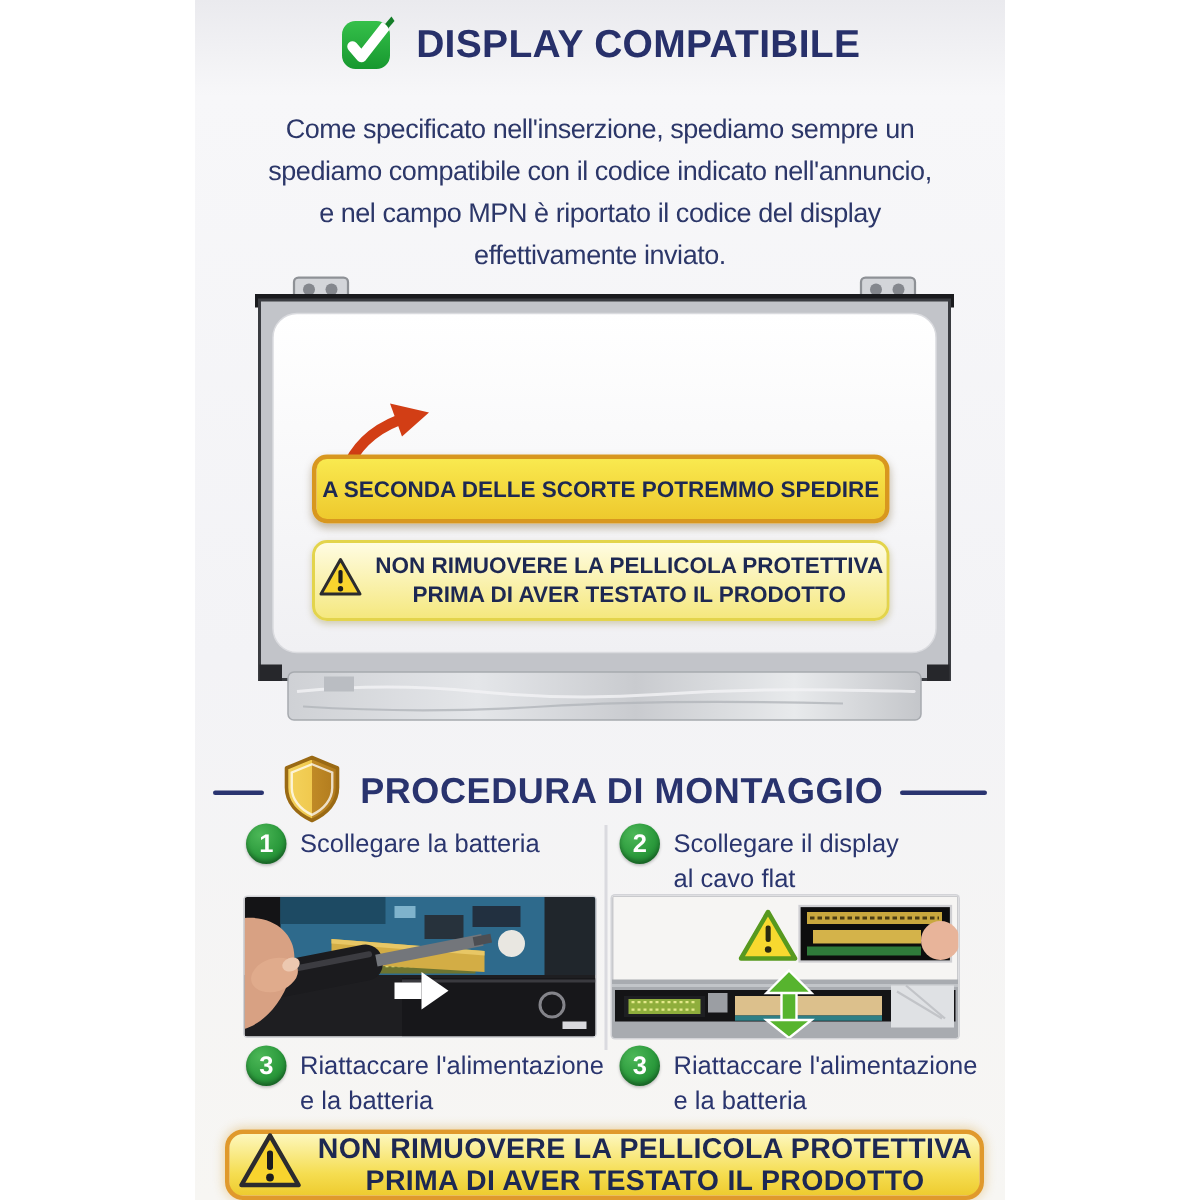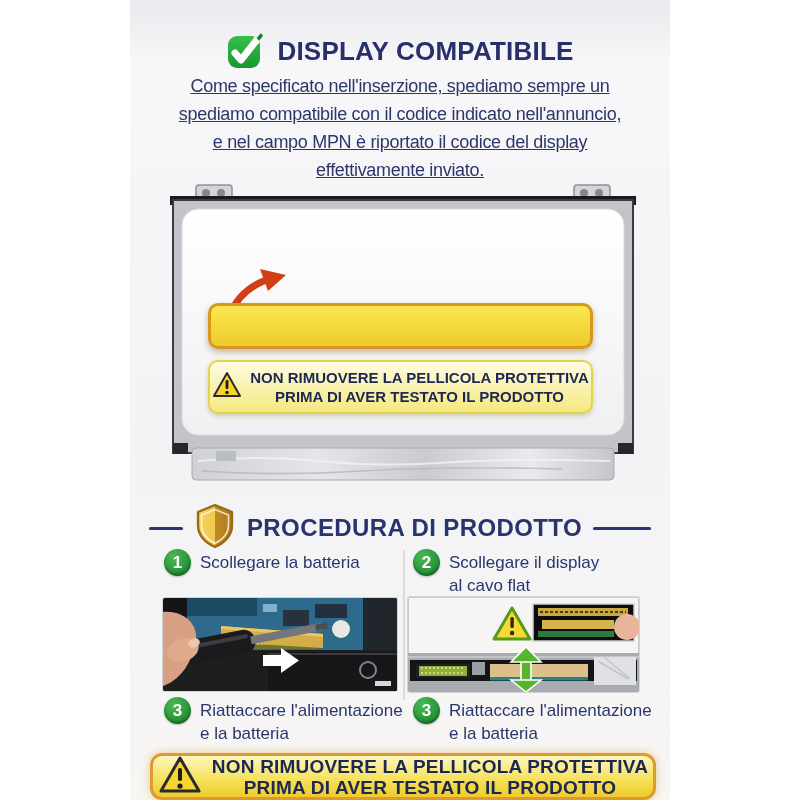--- a/index.html
+++ b/index.html
@@ -1,24 +1,24 @@
 <!DOCTYPE html>
 <html><head>
 <meta charset="utf-8">
 <style>
   html,body{margin:0;padding:0;background:#ffffff;font-family:"Liberation Sans",sans-serif;}
   .canvas{position:relative;width:800px;height:800px;background:#ffffff;overflow:hidden;}
   .col-bg{position:absolute;left:130px;top:0;width:540px;height:800px;
           background:linear-gradient(180deg,#eaeaee 0%,#f7f7f9 8%,#f3f3f6 55%,#f7f6f3 100%);}
   
-  .title-row{position:absolute;left:130px;top:30px;width:540px;display:flex;align-items:center;justify-content:center;gap:13px;}
+  .title-row{position:absolute;left:130px;top:8px;width:540px;display:flex;align-items:center;justify-content:center;gap:13px;}
   .page-title{font-size:26px;font-weight:700;color:#27306a;letter-spacing:.2px;}
   .intro{position:absolute;left:120px;top:72px;width:560px;text-align:center;
          font-size:18px;line-height:28px;letter-spacing:-.3px;color:#2c3769;}
-  .intro span{display:block;text-decoration:underline;}
+  .intro span{display:block;}
   
   .panel{position:absolute;left:168px;top:183px;width:470px;height:312px;}
   .panel svg.panel-art{position:absolute;left:0;top:0;}
   .label-stock{position:absolute;left:40px;top:120px;width:385px;height:46px;box-sizing:border-box;
     background:linear-gradient(180deg,#f9e94f 0%,#eec92d 100%);border:3px solid #d8971f;border-radius:10px;
     box-shadow:0 3px 6px rgba(90,60,0,.35);display:flex;flex-direction:column;align-items:center;justify-content:center;}
   .label-stock span{display:block;font-size:15px;line-height:19px;font-weight:700;color:#1d2852;text-align:center;}
   .label-film{position:absolute;left:40px;top:177px;width:385px;height:54px;box-sizing:border-box;
     background:linear-gradient(180deg,#fffce2 0%,#f5e87f 100%);border:2px solid #e3d44c;border-radius:10px;
     box-shadow:0 2px 5px rgba(120,100,0,.28);display:flex;align-items:center;justify-content:center;gap:8px;}
@@ -132,20 +132,21 @@
     </svg>
 
     <span class="red-arrow">
       <svg width="78" height="50" viewBox="0 0 78 50">
         <path d="M12 48 C18 32 30 20 48 13" fill="none" stroke="#d23e15" stroke-width="7" stroke-linecap="round"></path>
         <polygon points="42,2 68,8 50,24" fill="#d23e15"></polygon>
       </svg>
     </span>
 
     <div class="label-stock">
+      <span>A SECONDA DELLE SCORTE POTREMMO SPEDIRE</span>
     </div>
 
     <div class="label-film">
       <span>
         <svg width="30" height="28" viewBox="0 0 30 28">
           <path d="M15 2 L28 25 L2 25 Z" fill="#f8d42e" stroke="#2b2b2f" stroke-width="2" stroke-linejoin="round"></path>
           <rect x="13.6" y="9" width="2.8" height="9" rx="1.2" fill="#1c1c1f"></rect>
           <circle cx="15" cy="21.5" r="1.8" fill="#1c1c1f"></circle>
         </svg>
       </span>
@@ -165,21 +166,21 @@
             <stop offset="0" stop-color="#f4d35e"></stop>
               <stop offset=".5" stop-color="#f0c94e"></stop>
             <stop offset=".5" stop-color="#c08a26"></stop>
               <stop offset="1" stop-color="#b07a1d"></stop>
           </linearGradient>
         </defs>
         <path d="M21 2 L38 9 V22 C38 32 31 39.5 21 44 C11 39.5 4 32 4 22 V9 Z" fill="url(#shg)" stroke="#9a6a14" stroke-width="2.4" stroke-linejoin="round"></path>
         <path d="M21 6.5 L34.5 12 V22 C34.5 30 29 36.5 21 40.3 C13 36.5 7.5 30 7.5 22 V12 Z" fill="none" stroke="#ffffff" stroke-width="1.6" opacity=".75"></path>
       </svg>
     </span>
-    <div class="proc-title">PROCEDURA DI PRODOTTO</div>
+    <div class="proc-title">PROCEDURA DI MONTAGGIO</div>
     <span class="hline hline-right"></span>
   </div>
 
   <div class="step step-1-left">
     <div class="step-badge">1</div>
     <div class="step-text">
       <span>Scollegare la batteria</span>
     </div>
   </div>
 

